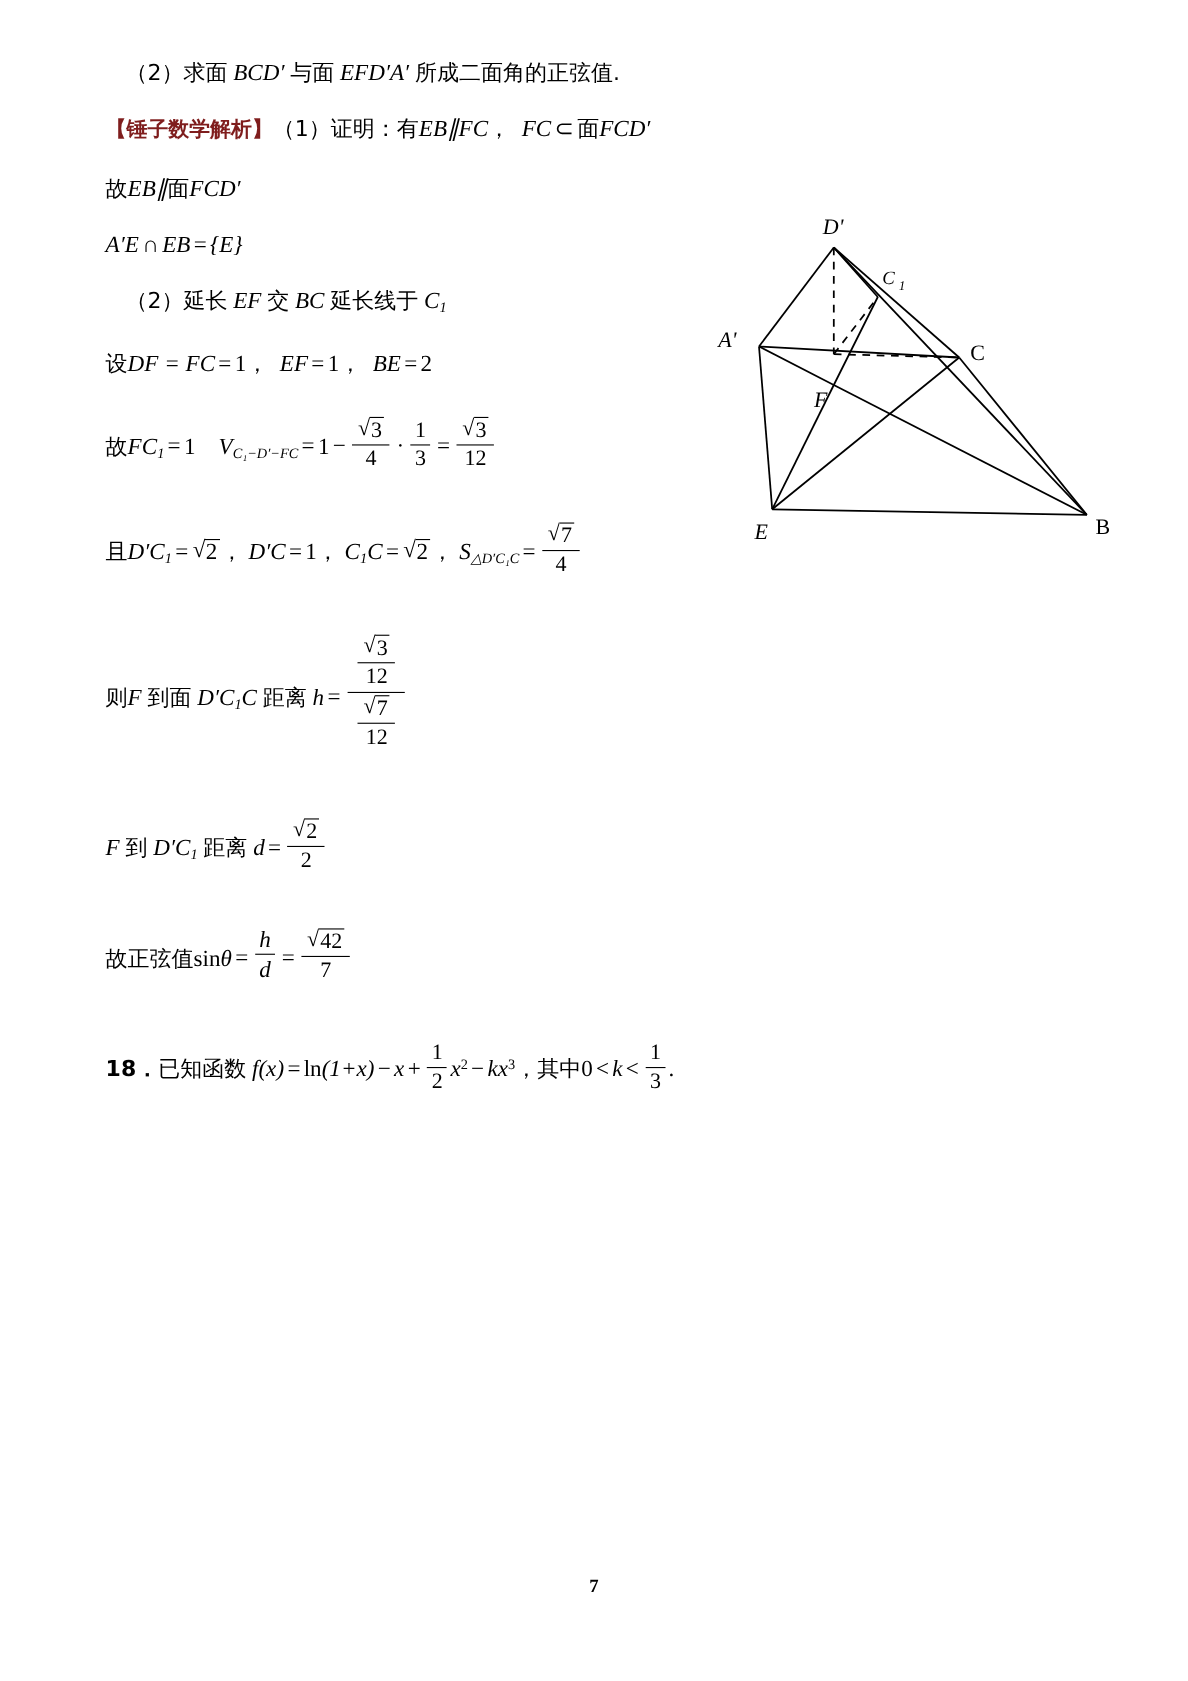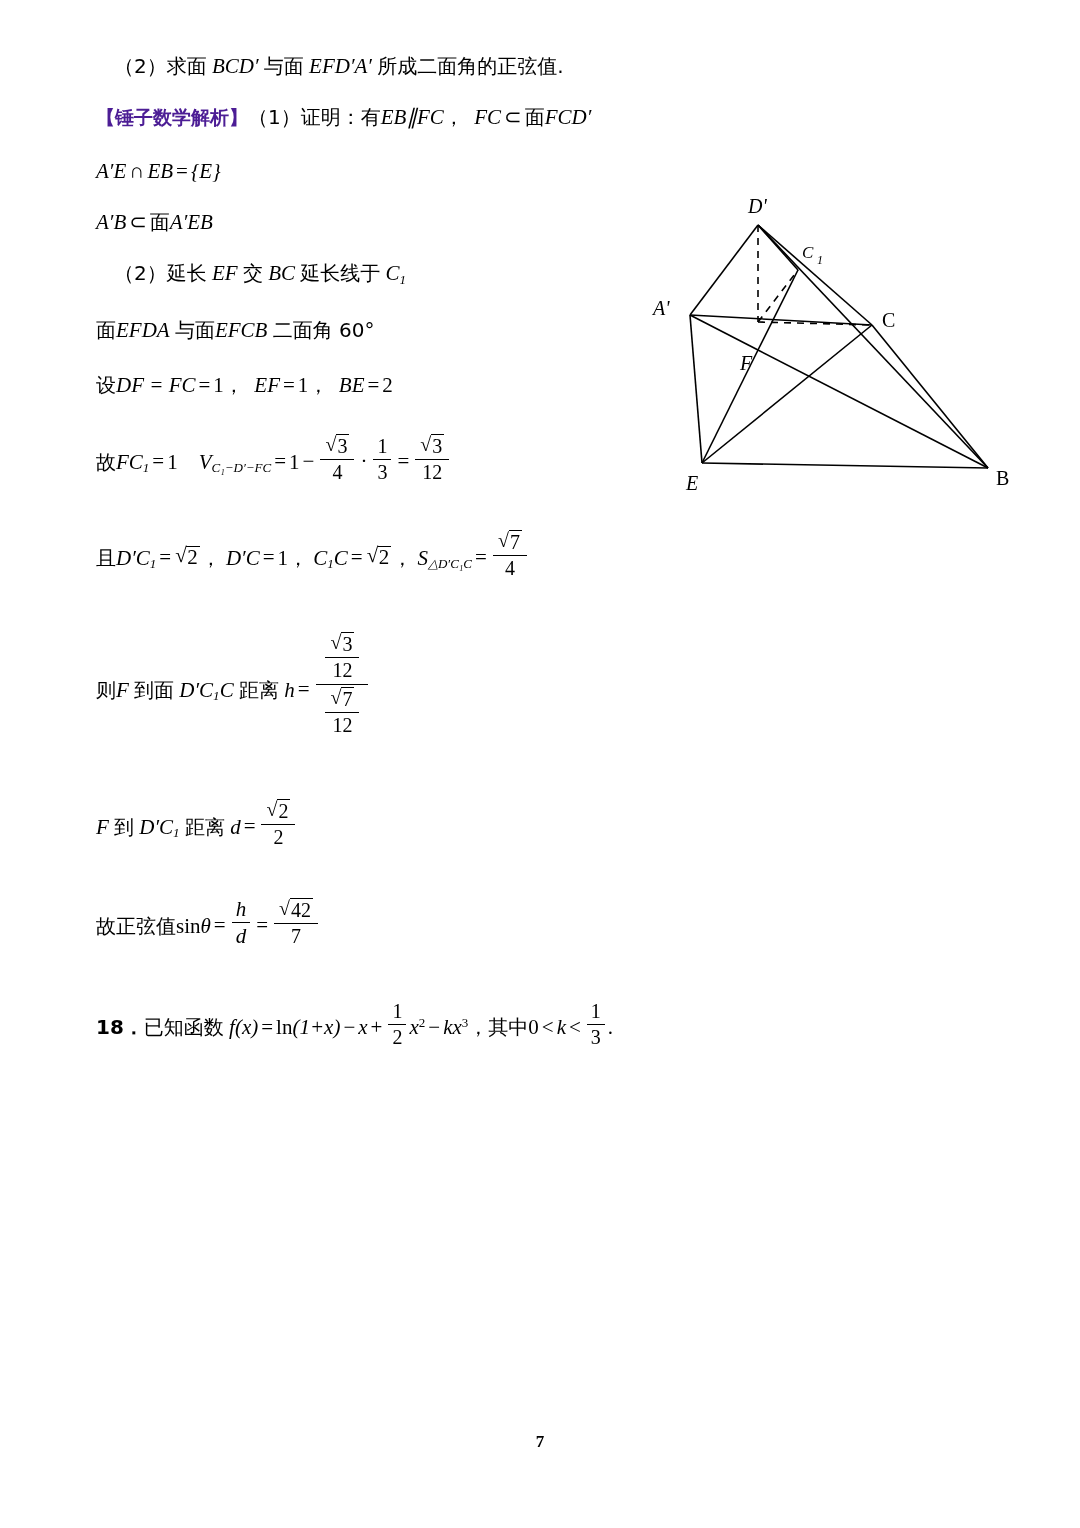--- a/index.html
+++ b/index.html
@@ -43,21 +43,21 @@
   .mn {
     font-family: "Liberation Serif", serif;
     font-size: 21px;
   }
   .mo {
     font-family: "Liberation Serif", serif;
     font-size: 21px;
     padding: 0 3px;
   }
   .red {
-    color: #4c1d95;
+    color: #7f1d1d;
     font-weight: bold;
     font-family: Liberation Mono, monospace;
     font-size: 19px;
   }
   sub {
     font-size: 0.62em;
     vertical-align: -0.28em;
     font-style: italic;
   }
   sup {
@@ -141,40 +141,37 @@
 <div class="page">
 
   <div class="line indent">
     <span class="cn">（2）</span><span class="cn">求面</span>&nbsp;<span class="mi">BCD′</span>&nbsp;<span class="cn">与面</span>&nbsp;<span class="mi">EFD′A′</span>&nbsp;<span class="cn">所成二面角的正弦值.</span>
   </div>
 
   <div class="line" style="margin-bottom:32px">
     <span class="red">【锤子数学解析】</span><span class="cn">（1）</span><span class="cn">证明：有</span><span class="mi">EB∥FC</span><span class="cn">，</span>&nbsp;&nbsp;<span class="mi">FC</span><span class="mo">⊂</span><span class="cn">面</span><span class="mi">FCD′</span>
   </div>
 
+  <div class="line">
+    <span class="cn">故</span><span class="mi">EB∥</span><span class="cn">面</span><span class="mi">FCD′</span>
+  </div>
 
 
 
   <div class="line">
     <span class="mi">A′E</span><span class="mo">∩</span><span class="mi">EB</span><span class="mo">=</span><span class="mi">{E}</span>
   </div>
 
 
-  <div class="line">
-    <span class="mi">A′B</span><span class="mo">⊂</span><span class="cn">面</span><span class="mi">A′EB</span>
-  </div>
 
 
   <div class="line indent" style="margin-bottom:34px">
     <span class="cn">（2）</span><span class="cn">延长</span>&nbsp;<span class="mi">EF</span>&nbsp;<span class="cn">交</span>&nbsp;<span class="mi">BC</span>&nbsp;<span class="cn">延长线于</span>&nbsp;<span class="mi">C</span><sub>1</sub>
   </div>
 
-  <div class="line" style="margin-bottom:34px">
-    <span class="cn">面</span><span class="mi">EFDA</span>&nbsp;<span class="cn">与面</span><span class="mi">EFCB</span>&nbsp;<span class="cn">二面角 60°</span>
-  </div>
 
 
   <div class="line" style="margin-bottom:38px">
     <span class="cn">设</span><span class="mi">DF = FC</span><span class="mo">=</span><span class="mn">1</span><span class="cn">，</span>&nbsp;&nbsp;<span class="mi">EF</span><span class="mo">=</span><span class="mn">1</span><span class="cn">，</span>&nbsp;&nbsp;<span class="mi">BE</span><span class="mo">=</span><span class="mn">2</span>
   </div>
 
   <div class="line tall" style="margin-bottom:46px">
     <span class="cn">故</span><span class="mi">FC</span><sub>1</sub><span class="mo">=</span><span class="mn">1</span>&nbsp;&nbsp;&nbsp;&nbsp;<span class="mi">V</span><sub>C₁−D′−FC</sub><span class="mo">=</span><span class="mn">1</span><span class="mo">−</span><span class="frac"><span class="num"><span class="sqrt"><span>3</span></span></span><span class="den">4</span></span><span class="mo">·</span><span class="frac"><span class="num">1</span><span class="den">3</span></span><span class="mo">=</span><span class="frac"><span class="num"><span class="sqrt"><span>3</span></span></span><span class="den">12</span></span>
   </div>
 

